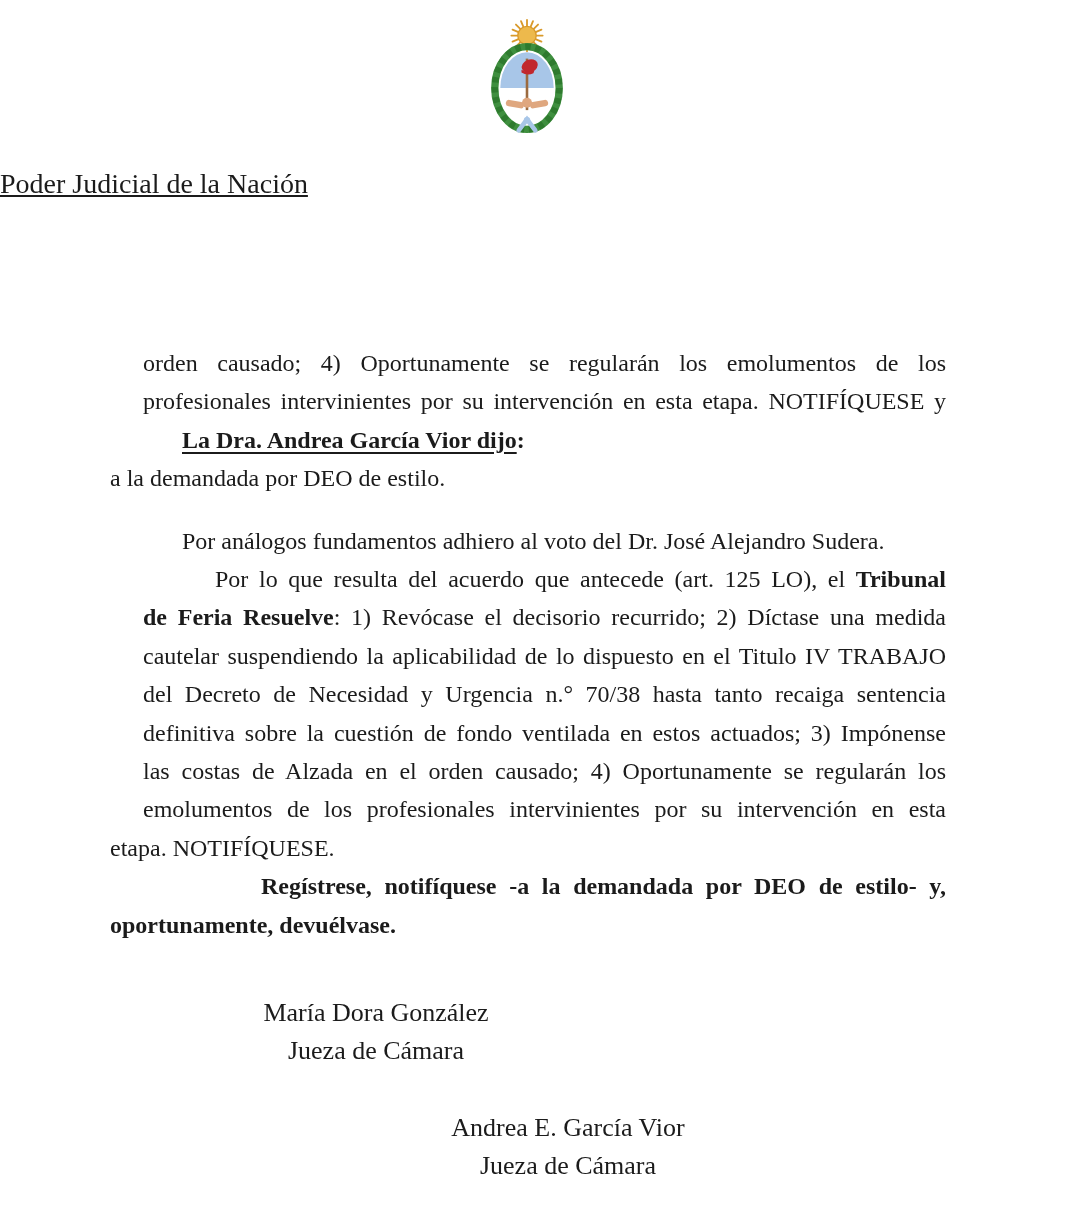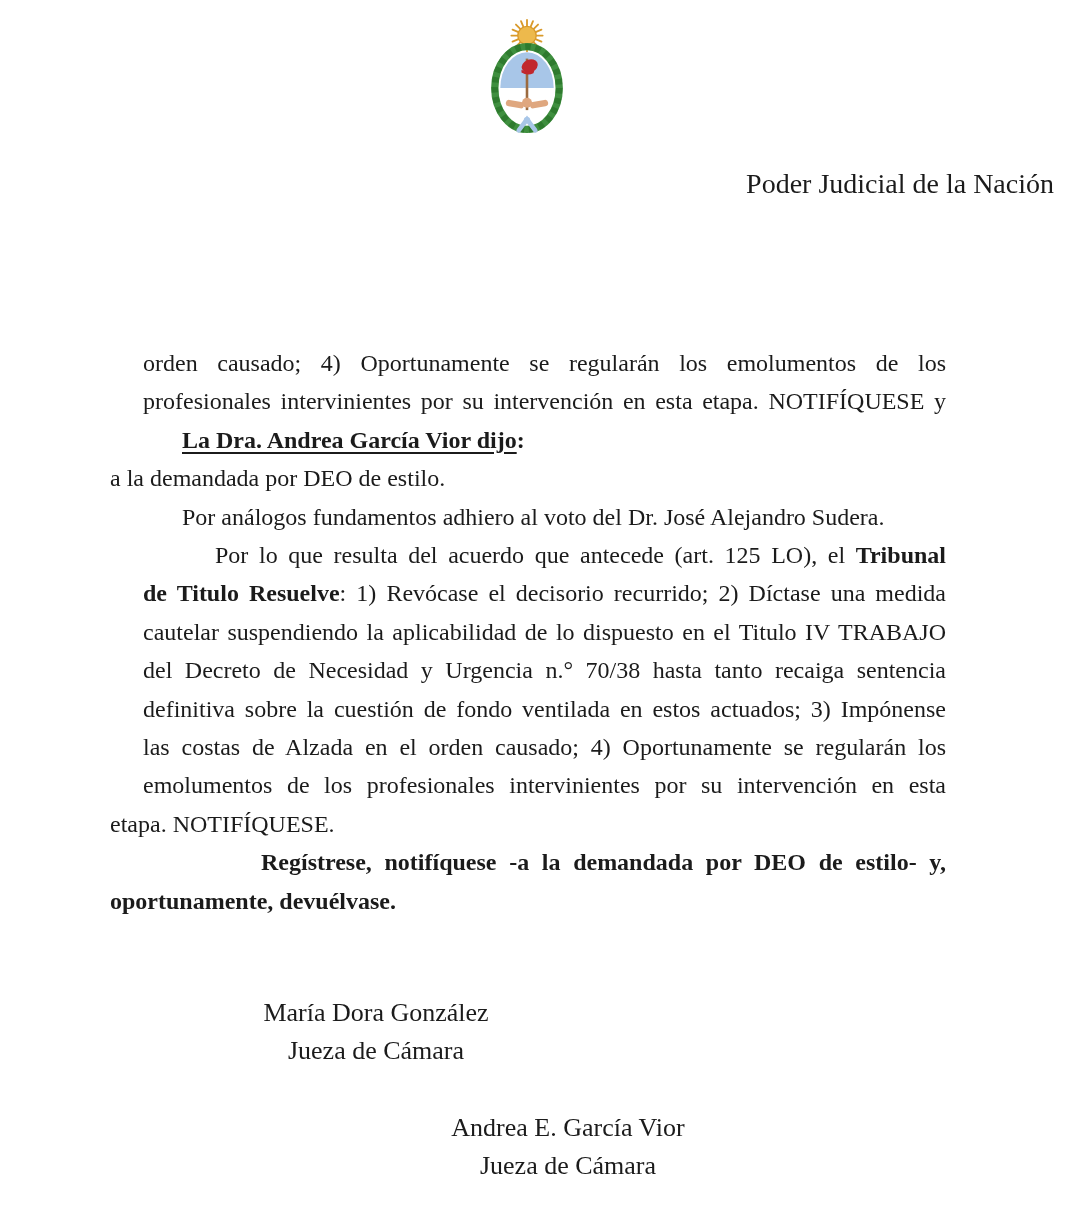--- a/index.html
+++ b/index.html
@@ -9,21 +9,21 @@
     background:#ffffff;
     font-family:"Liberation Serif","DejaVu Serif",serif;
     color:#1b1b1b;
     overflow:hidden;
   }
   .emblem{
     position:absolute;left:481px;top:16px;width:92px;height:122px;
   }
   .org-name{
     position:absolute;left:0;top:167px;width:1054px;
-    font-size:28px;line-height:34px;text-align:right;
+    font-size:28px;line-height:34px;text-align:left;text-decoration:underline;
   }
   .court-title{
     position:absolute;left:0;top:214px;width:1054px;
     font-size:36px;line-height:53px;text-align:center;
   }
   .doc-body{
     position:absolute;left:110px;top:344px;width:836px;
     font-size:24px;line-height:38.4px;
   }
   .line{white-space:normal;}
@@ -118,23 +118,23 @@
     </svg>
   </div>
 
   <div class="org-name">Poder Judicial de la Nación</div>
 
   <div class="doc-body" id="doc-body">
       <div class="line just"><span>orden causado; 4) Oportunamente se regularán los emolumentos de los</span></div>
       <div class="line just"><span>profesionales intervinientes por su intervención en esta etapa. NOTIFÍQUESE y</span></div>
       <div class="line" style="padding-left: 72px;"><span class="b u">La Dra. Andrea García Vior dijo</span><span class="b">:</span></div>
       <div class="line"><span>a la demandada por DEO de estilo.</span></div>
-      <div class="line" style="padding-left: 72px;"><span>Por análogos fundamentos adhiero al voto del Dr. José Alejandro Sudera.</span></div>
+      <div class="line" style="padding-left: 72px; margin-top: 24px;"><span>Por análogos fundamentos adhiero al voto del Dr. José Alejandro Sudera.</span></div>
       <div class="line just" style="padding-left: 72px;"><span>Por lo que resulta del acuerdo que antecede (art. 125 LO), el </span><span class="b">Tribunal</span></div>
-      <div class="line just"><span class="b">de Titulo Resuelve</span><span>: 1) Revócase el decisorio recurrido; 2) Díctase una medida</span></div>
+      <div class="line just"><span class="b">de Feria Resuelve</span><span>: 1) Revócase el decisorio recurrido; 2) Díctase una medida</span></div>
       <div class="line just"><span>cautelar suspendiendo la aplicabilidad de lo dispuesto en el Titulo IV TRABAJO</span></div>
       <div class="line just"><span>del Decreto de Necesidad y Urgencia n.° 70/38 hasta tanto recaiga sentencia</span></div>
       <div class="line just"><span>definitiva sobre la cuestión de fondo ventilada en estos actuados; 3) Impónense</span></div>
       <div class="line just"><span>las costas de Alzada en el orden causado; 4) Oportunamente se regularán los</span></div>
       <div class="line just"><span>emolumentos de los profesionales intervinientes por su intervención en esta</span></div>
       <div class="line"><span>etapa. NOTIFÍQUESE.</span></div>
       <div class="line just" style="padding-left: 118px;"><span class="b">Regístrese, notifíquese -a la demandada por DEO de estilo- y,</span></div>
       <div class="line"><span class="b">oportunamente, devuélvase.</span></div>
     </div>
 

